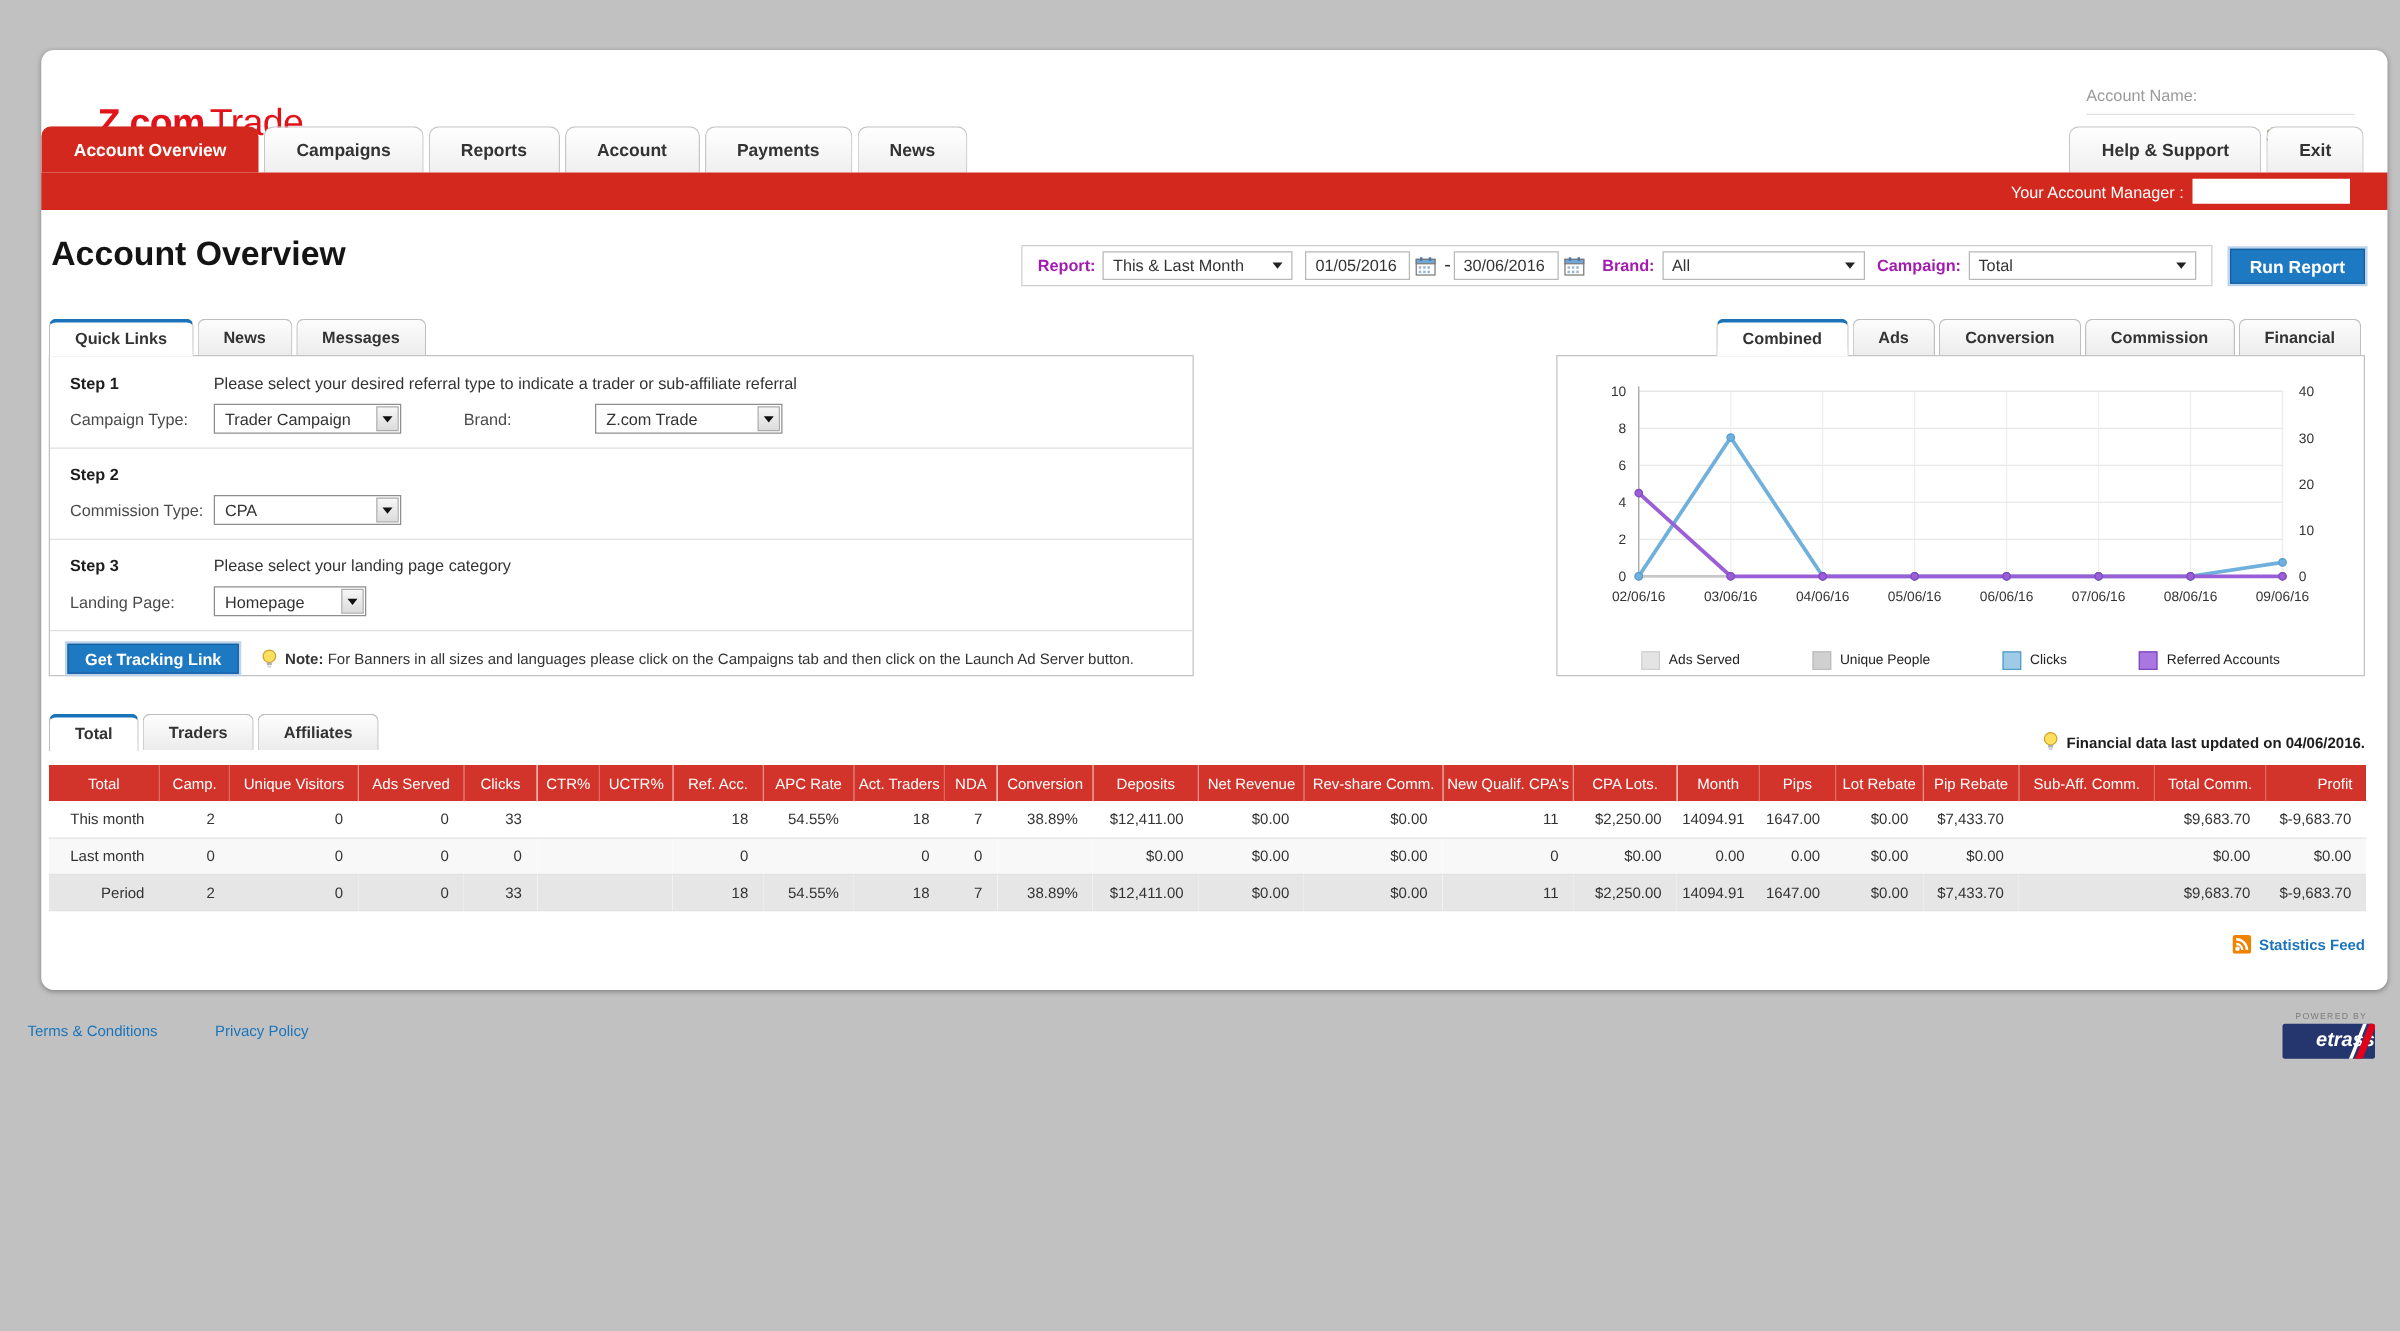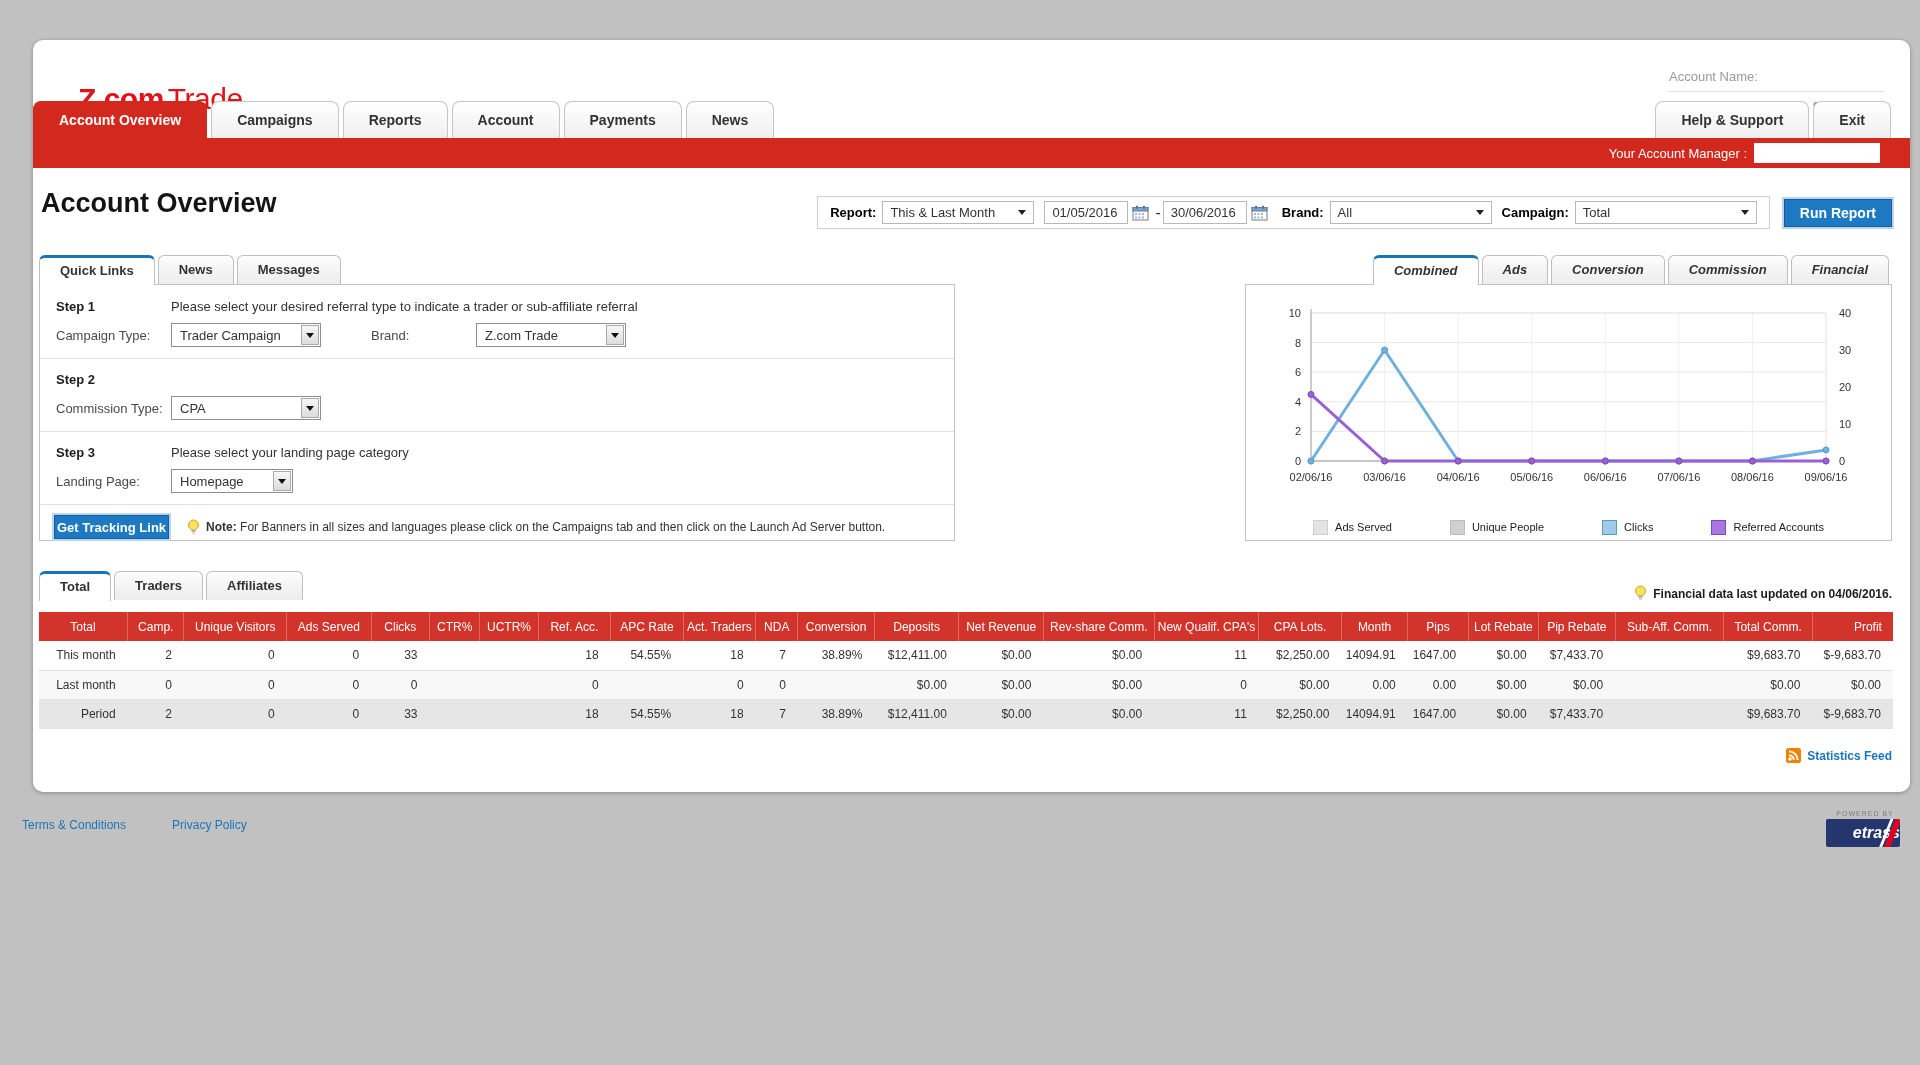--- a/index.html
+++ b/index.html
@@ -38,21 +38,21 @@
   .manager-bar {
     position:absolute; left:0; right:0; top:98px; height:30px; background:#d2281d;
     display:flex; align-items:center; justify-content:flex-end; padding-right:30px;
     color:#ffffff; font-size:13px;
   }
   .manager-box { width:126px; height:20px; background:#ffffff; margin-left:7px; }
   
   .page-title { position:absolute; left:8px; top:148px; font-size:27px; font-weight:bold; color:#141414; }
   .report-bar { position:absolute; right:18px; top:156px; display:flex; align-items:center; }
   .report-box { display:flex; align-items:center; border:1px solid #cfcfcf; background:#fff; height:33px; padding:0 12px; }
-  .rb-label { font-weight:bold; font-size:13px; color:#000000; margin:0 6px 0 10px; white-space:nowrap; }
+  .rb-label { font-weight:bold; font-size:13px; color:#a21caf; margin:0 6px 0 10px; white-space:nowrap; }
   .sel-flat {
     display:flex; justify-content:space-between; align-items:center;
     border:1px solid #b8b8b8; background:#fff; height:23px; padding:0 7px; font-size:13px; cursor:pointer;
   }
   .caret { width:0; height:0; border-left:4px solid transparent; border-right:4px solid transparent; border-top:5px solid #222; margin-left:6px; }
   .date-field { border:1px solid #b8b8b8; background:#fff; height:23px; width:84px; padding:0 7px; font-size:13px; display:flex; align-items:center; }
   .cal { margin:0 4px; cursor:pointer; display:flex; }
   .dash { margin:0 2px; color:#333; }
   .btn-blue {
     background:#1e79c3; color:#fff; font-weight:bold; font-size:13px;
@@ -63,21 +63,21 @@
   
   .tab-sm {
     height:29px; line-height:28px; padding:0 20px; margin-right:3px;
     background:linear-gradient(#fdfdfd,#ececec);
     border:1px solid #bfbfbf; border-bottom:none; border-radius:6px 6px 0 0;
     font-weight:bold; font-size:13px; color:#333; cursor:pointer; white-space:nowrap;
     position:relative; z-index:1;
   }
   .tab-sm.active { background:#ffffff; border-top:3px solid #1a72b8; line-height:25px; z-index:3; margin-bottom:-1px; height:30px; }
   .ql-tabs { position:absolute; left:6px; top:215px; display:flex; align-items:flex-end; }
-  .chart-tabs { position:absolute; right:18px; top:215px; display:flex; align-items:flex-end;font-style:italic; }
+  .chart-tabs { position:absolute; right:18px; top:215px; display:flex; align-items:flex-end; }
   .stats-tabs { position:absolute; left:6px; top:531px; display:flex; align-items:flex-end; }
   
   .ql-panel {
     position:absolute; left:6px; top:244px; width:916px; height:257px;
     border:1px solid #c3c3c3; background:#fff; padding-top:8px; z-index:2;
   }
   .form-row { display:flex; align-items:center; min-height:26px; padding:0 16px; font-size:13px; color:#333; }
   .ctl-row { min-height:32px; }
   .col-label { width:115px; flex:none; color:#4a4a4a; }
   .step-label { font-weight:bold; color:#1d1d1d; }
@@ -87,21 +87,21 @@
     position:relative; border:1px solid #8e8e8e; background:#fff; height:24px; width:150px;
     display:flex; align-items:center; padding-left:8px; font-size:13px; cursor:pointer; flex:none;
   }
   .sel-btn .arrow-box {
     position:absolute; right:1px; top:1px; bottom:1px; width:18px;
     background:linear-gradient(#f7f7f7,#dcdcdc); border:1px solid #aaa;
     display:flex; align-items:center; justify-content:center;
   }
   .arrow-box .caret { margin:0; border-top-color:#111; }
   .mid-label { margin-left:50px; width:105px; flex:none; color:#4a4a4a; }
-  .gtl-btn { height:24px; padding:0 2px; margin-left:-2px; }
+  .gtl-btn { height:24px; padding:0 13px; margin-left:-2px; }
   .note-wrap { display:flex; align-items:center; margin-left:18px; font-size:12px; gap:6px; }
   .note-b { font-weight:bold; }
   
   .chart-panel {
     position:absolute; left:1212px; top:244px; width:647px; height:257px;
     border:1px solid #c3c3c3; background:#fff; z-index:2;
   }
   .legend-row { display:flex; justify-content:center; gap:58px; align-items:center; height:34px; }
   .legend-item { display:flex; align-items:center; gap:7px; font-size:11px; color:#222; }
   .legend-swatch { width:15px; height:15px; border:1px solid; display:inline-block; }

